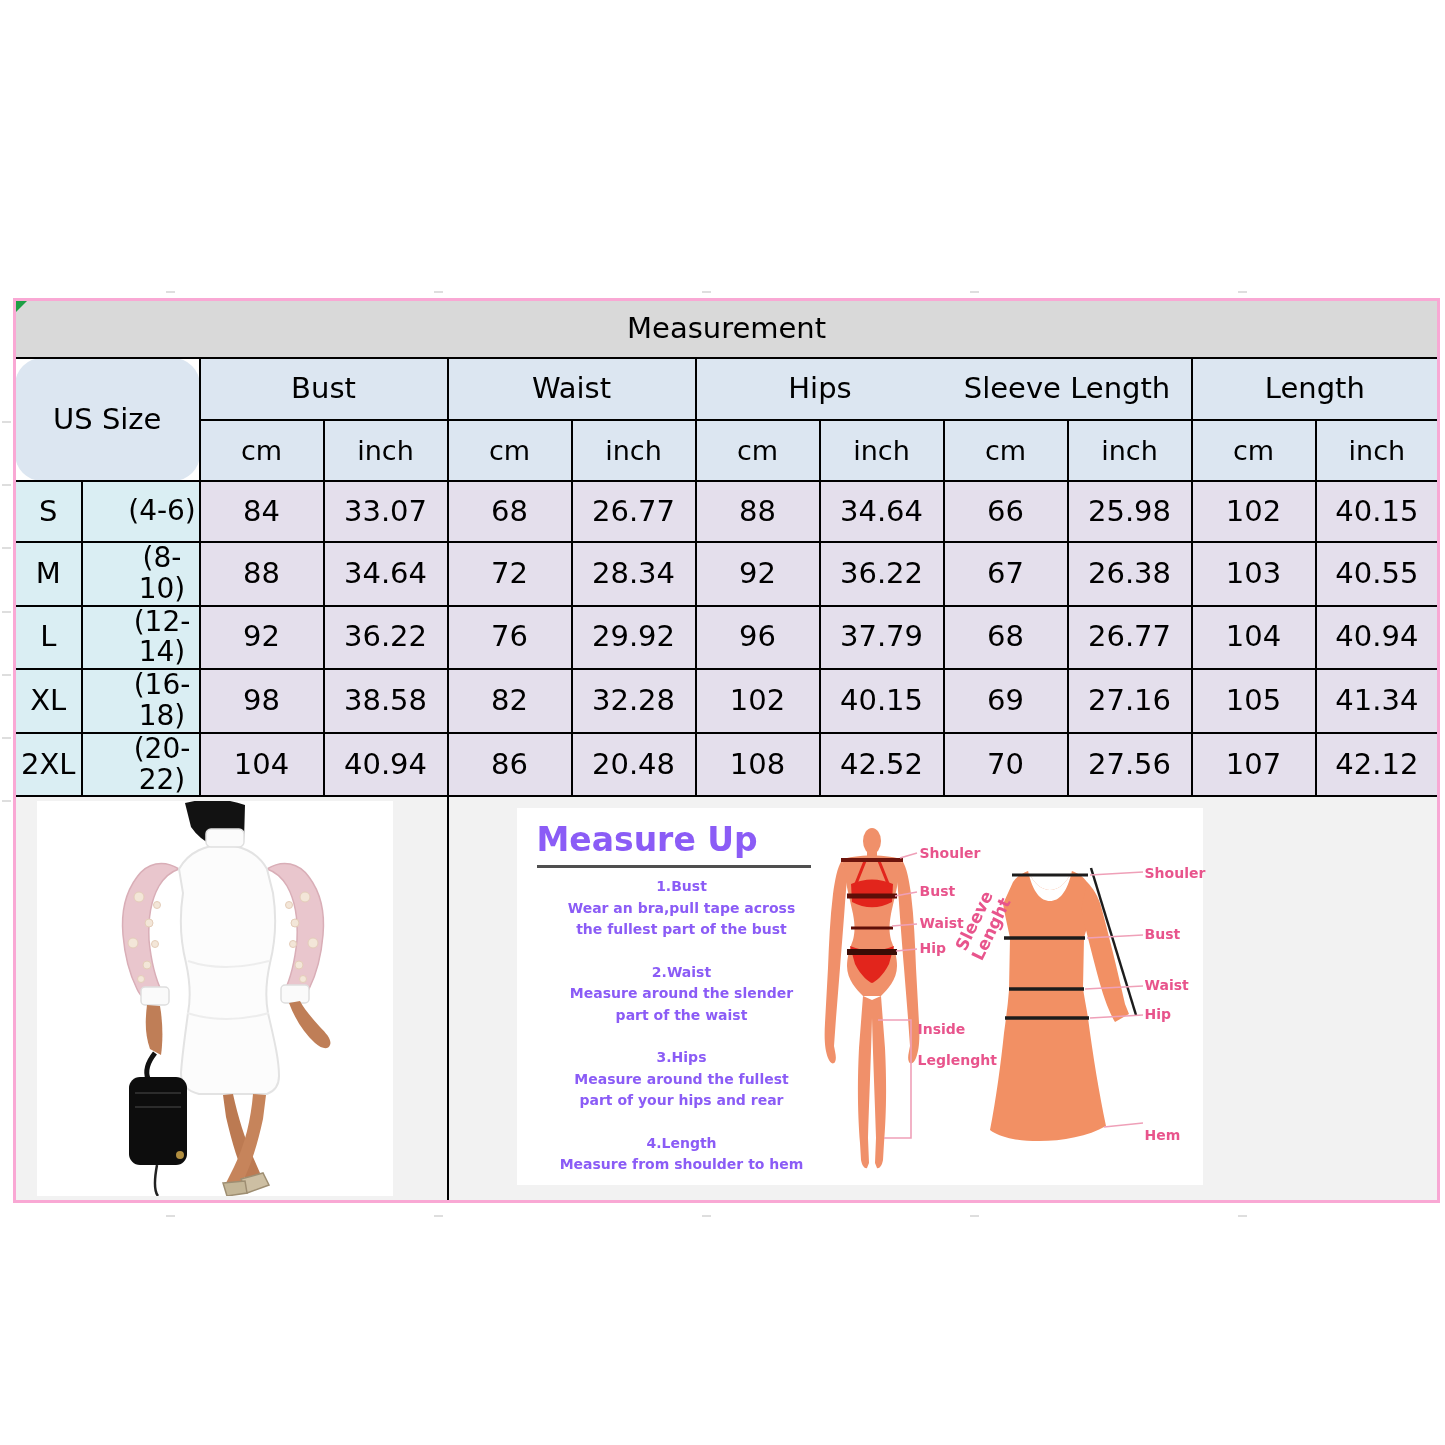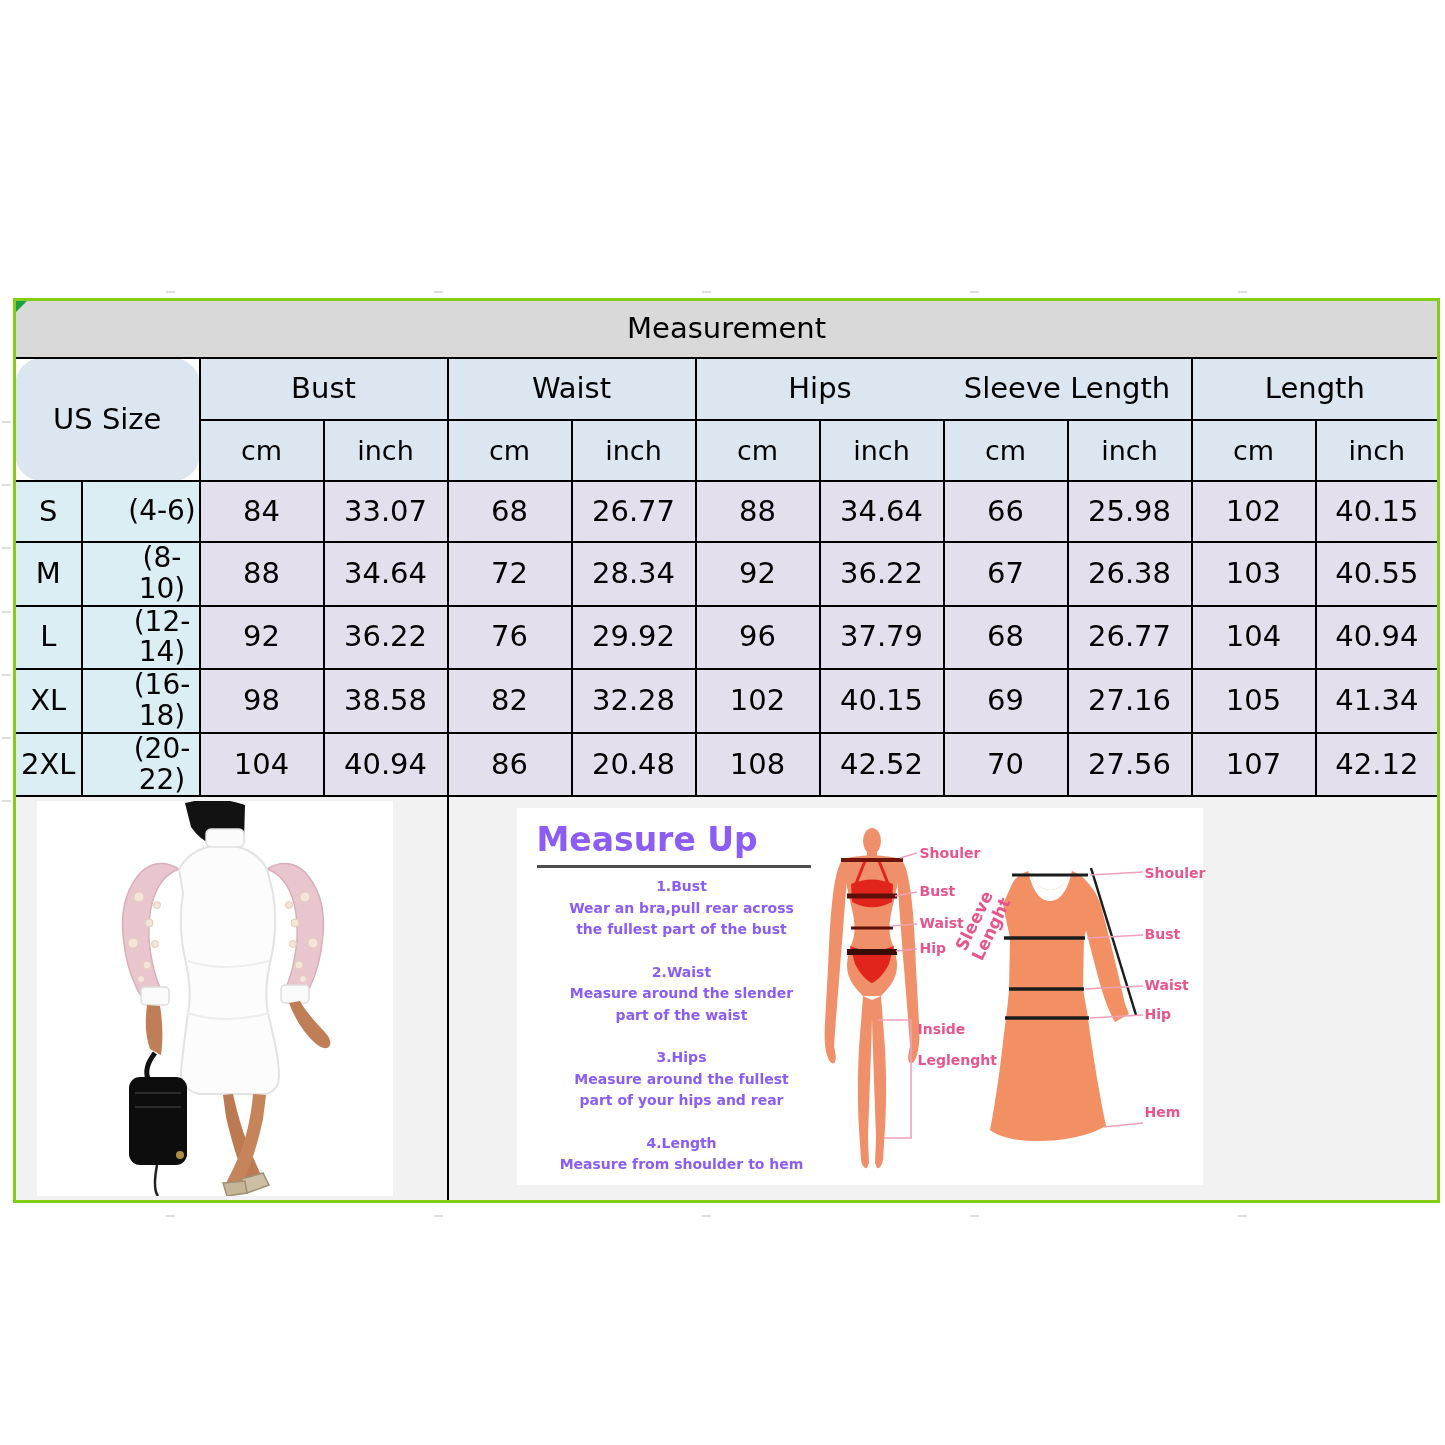--- a/index.html
+++ b/index.html
@@ -4,21 +4,21 @@
 <style>
   html,body{margin:0;padding:0;}
   body{width:1445px;height:1445px;position:relative;background:#ffffff;
        font-family:"DejaVu Sans","Liberation Sans",sans-serif;color:#000;}
   
   .tick{position:absolute;background:#dedede;}
   .tick.h{width:9px;height:2px;}
 
   
   table.size-table{position:absolute;left:13px;top:298px;width:1424px;
-    border-collapse:collapse;table-layout:fixed;border:3px solid #84cc16;}
+    border-collapse:collapse;table-layout:fixed;border:3px solid #f9a8d4;}
   .size-table td{border:2px solid #000;padding:0;text-align:center;vertical-align:middle;
     font-size:29px;line-height:1.1;}
   td.title-cell{background:#d9d9d9;height:56px;position:relative;font-size:29px;}
   .green-tri{position:absolute;left:0;top:0;width:0;height:0;
     border-top:11px solid #1d9f45;border-right:11px solid transparent;}
   td.hdr{background:#dce6f1;}
   td.us-size{background:#dce6f1;font-size:29px;border-radius:27px;}
   tr.r-group td{height:60px;}
   tr.r-unit td{height:59px;font-size:27px;}
   .split{display:flex;width:100%;}
@@ -243,21 +243,21 @@
         </svg>
       </div>
     </td>
     <td class="guide-cell" colspan="8">
       <div class="guide-panel">
         <div class="mu-heading">Measure Up</div>
         <div class="mu-rule"></div>
         <div class="mu-items">
           <div class="mu-item">
             <div>1.Bust</div>
-            <div>Wear an bra,pull rear across</div>
+            <div>Wear an bra,pull tape across</div>
             <div>the fullest part of the bust</div>
           </div>
           <div class="mu-item">
             <div>2.Waist</div>
             <div>Measure around the slender</div>
             <div>part of the waist</div>
           </div>
           <div class="mu-item">
             <div>3.Hips</div>
             <div>Measure around the fullest</div>
@@ -332,18 +332,18 @@
 
         <div class="sleeve-label">
           <span style="display:block">Sleeve</span>
           <span style="display:block">Lenght</span>
         </div>
 
         <div class="plabel" style="left:628px;top:58px;">Shouler</div>
         <div class="plabel" style="left:628px;top:119px;">Bust</div>
         <div class="plabel" style="left:628px;top:170px;">Waist</div>
         <div class="plabel" style="left:628px;top:199px;">Hip</div>
-        <div class="plabel" style="left:628px;top:297px;text-align:right;">Hem</div>
+        <div class="plabel" style="left:628px;top:320px;text-align:right;">Hem</div>
       </div>
     </td>
   </tr>
 </tbody>
   </table>
 
 </body></html>

